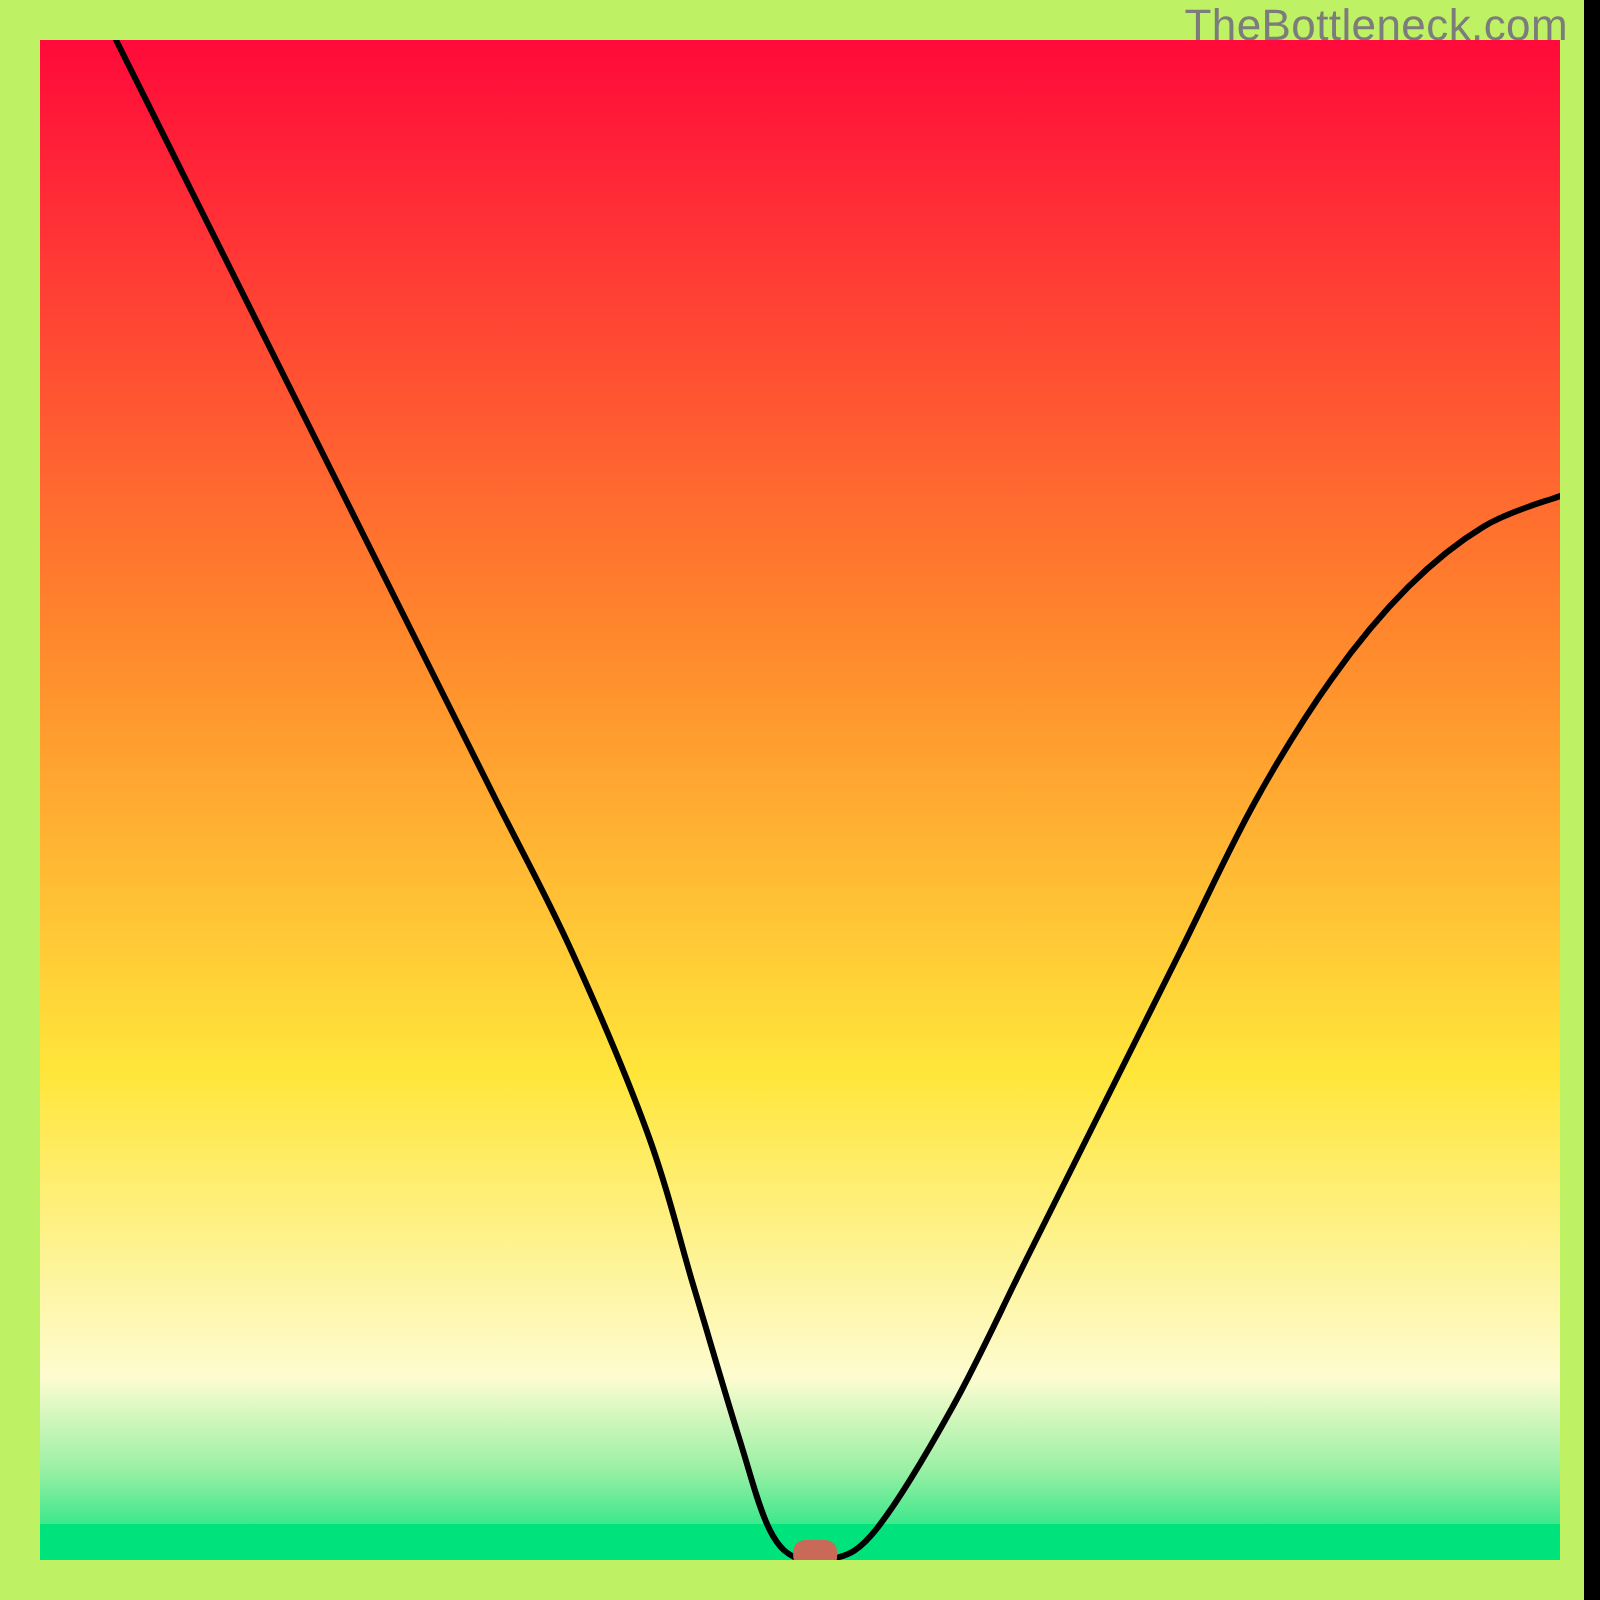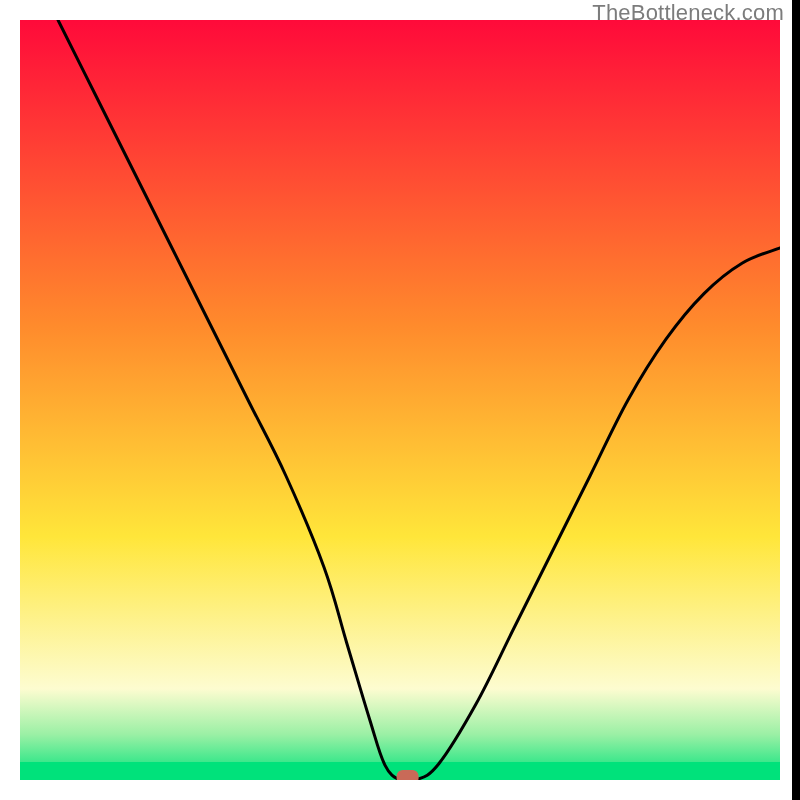--- a/index.html
+++ b/index.html
@@ -8,21 +8,21 @@
     width: 800px;
     height: 800px;
     background: #000;
     overflow: hidden;
     font-family: Arial, Helvetica, sans-serif;
   }
   .frame {
     position: relative;
     width: 792px;
     height: 800px;
-    background: #ffffff;
+    background: #bef264;
   }
   .plot {
     position: absolute;
     left: 20px;
     top: 20px;
     width: 760px;
     height: 760px;
     overflow: hidden;
   }
   .plot svg {

